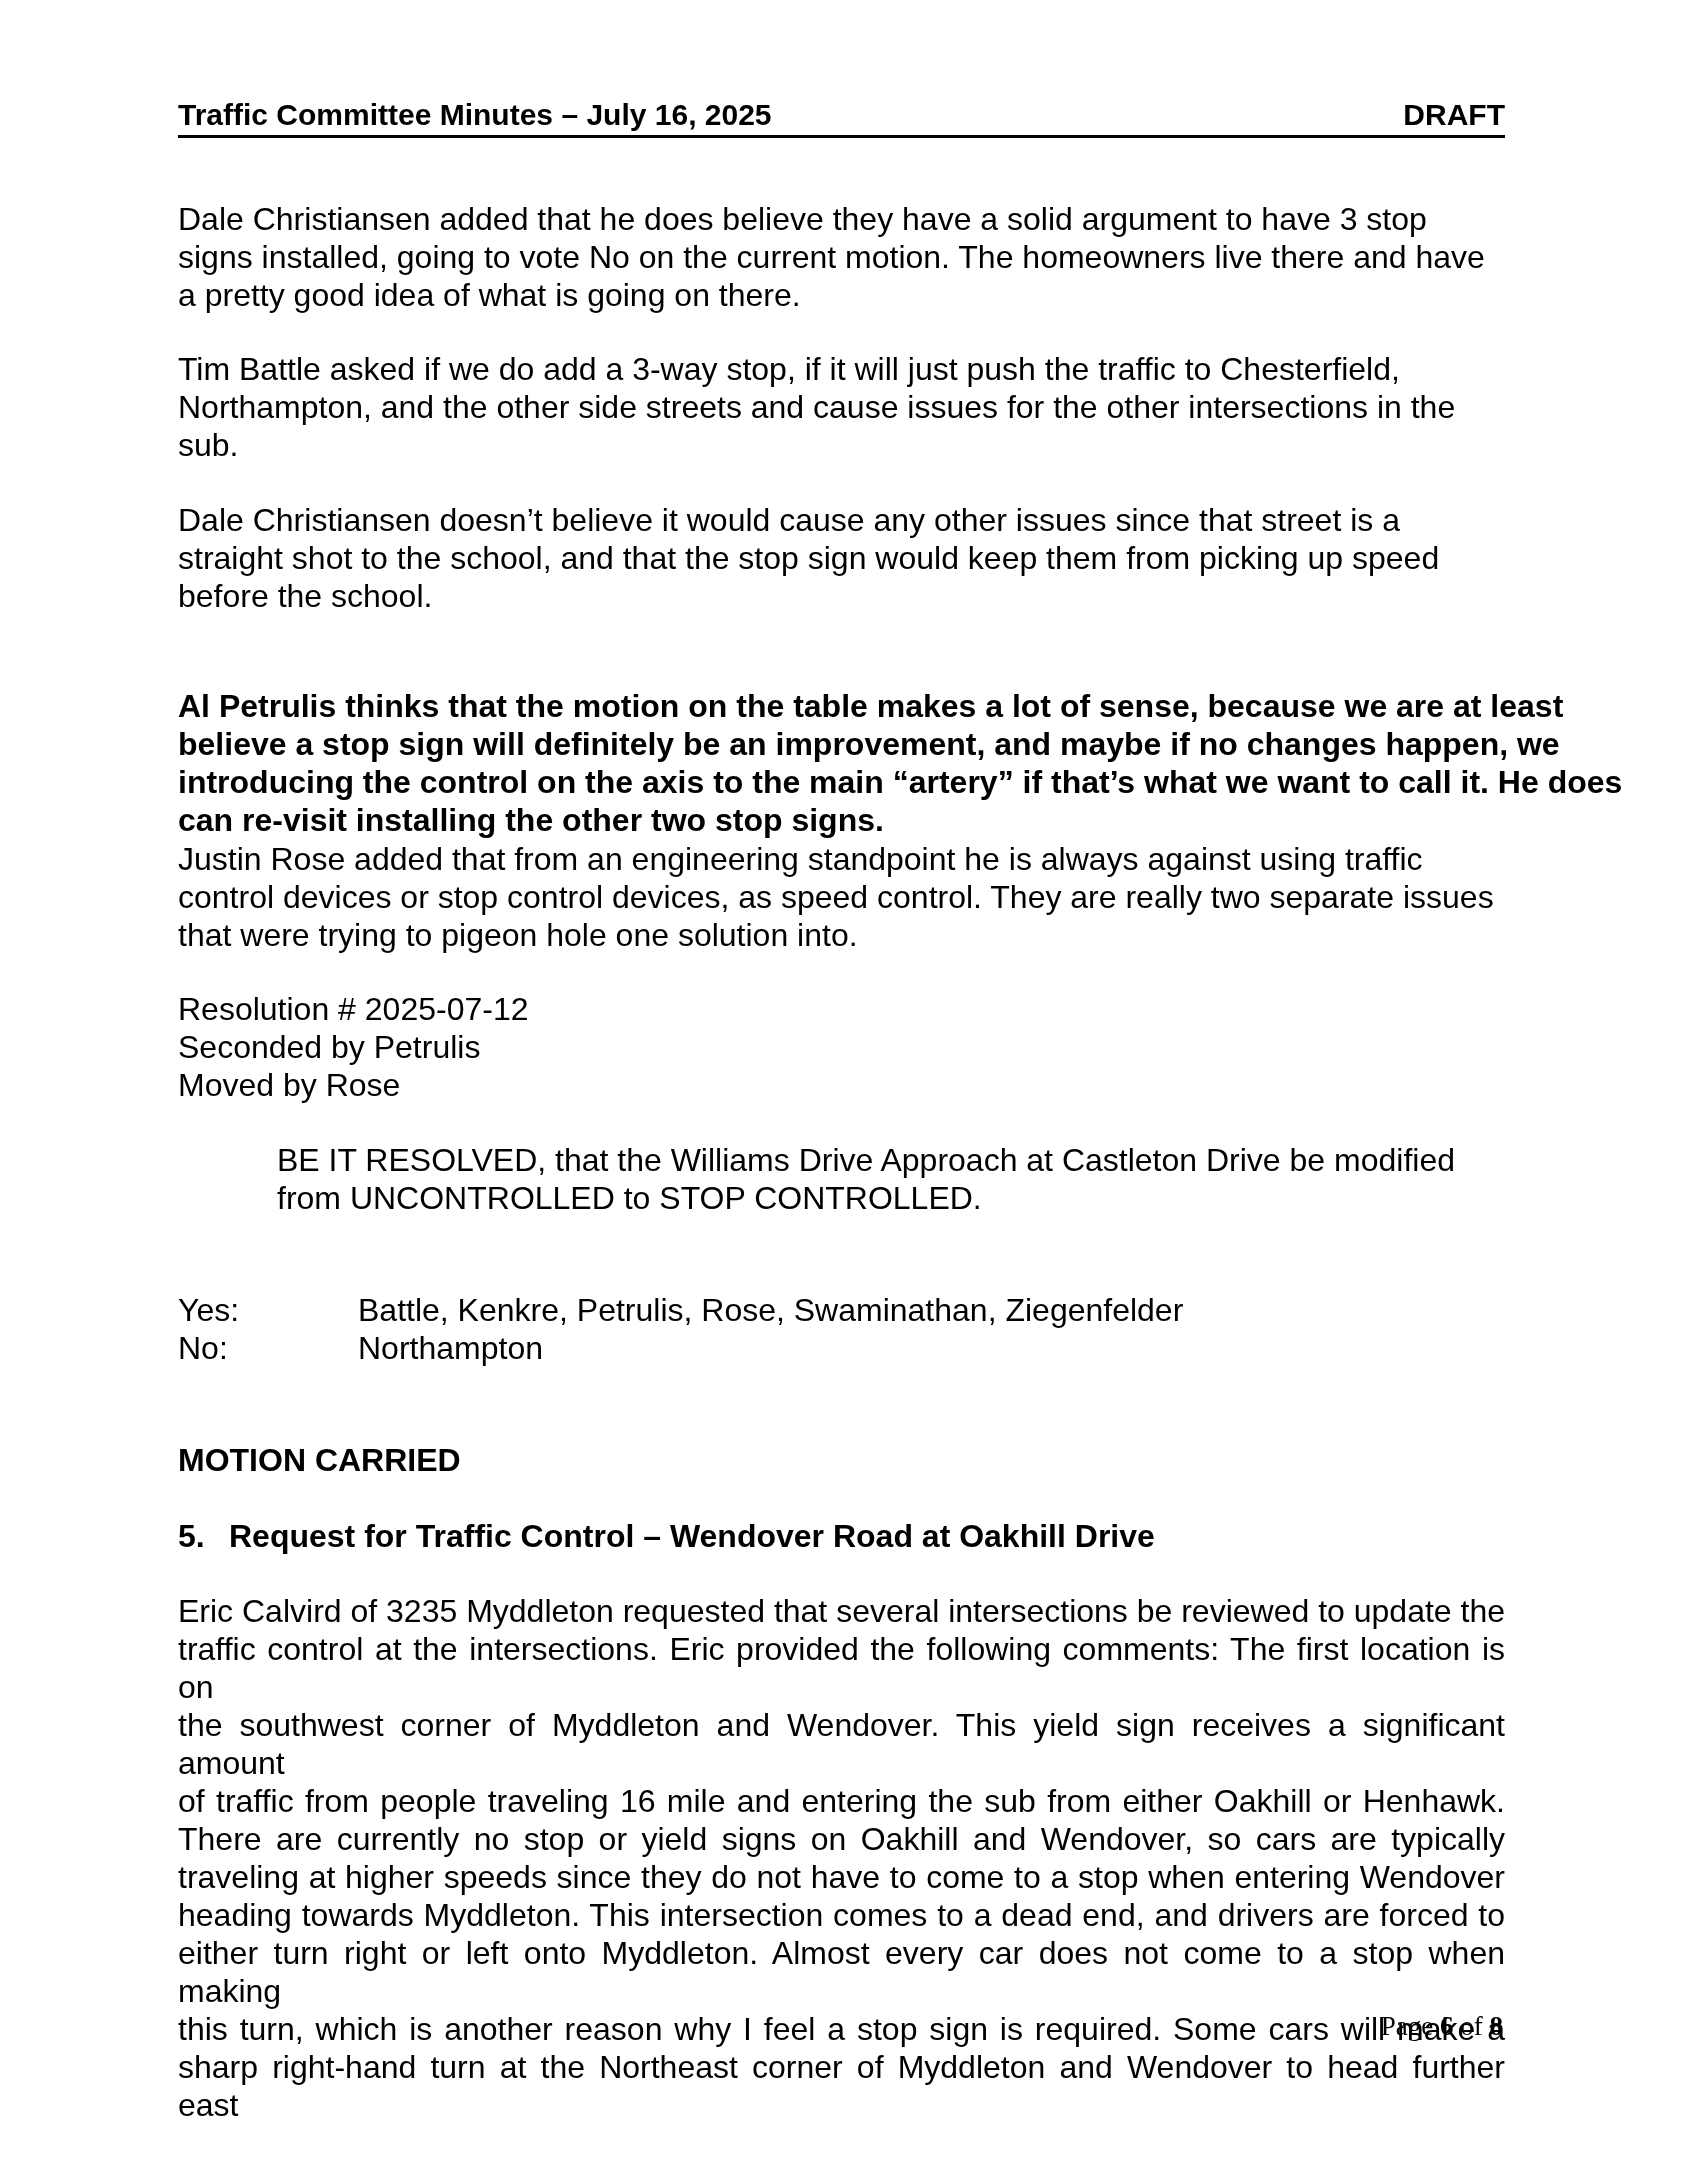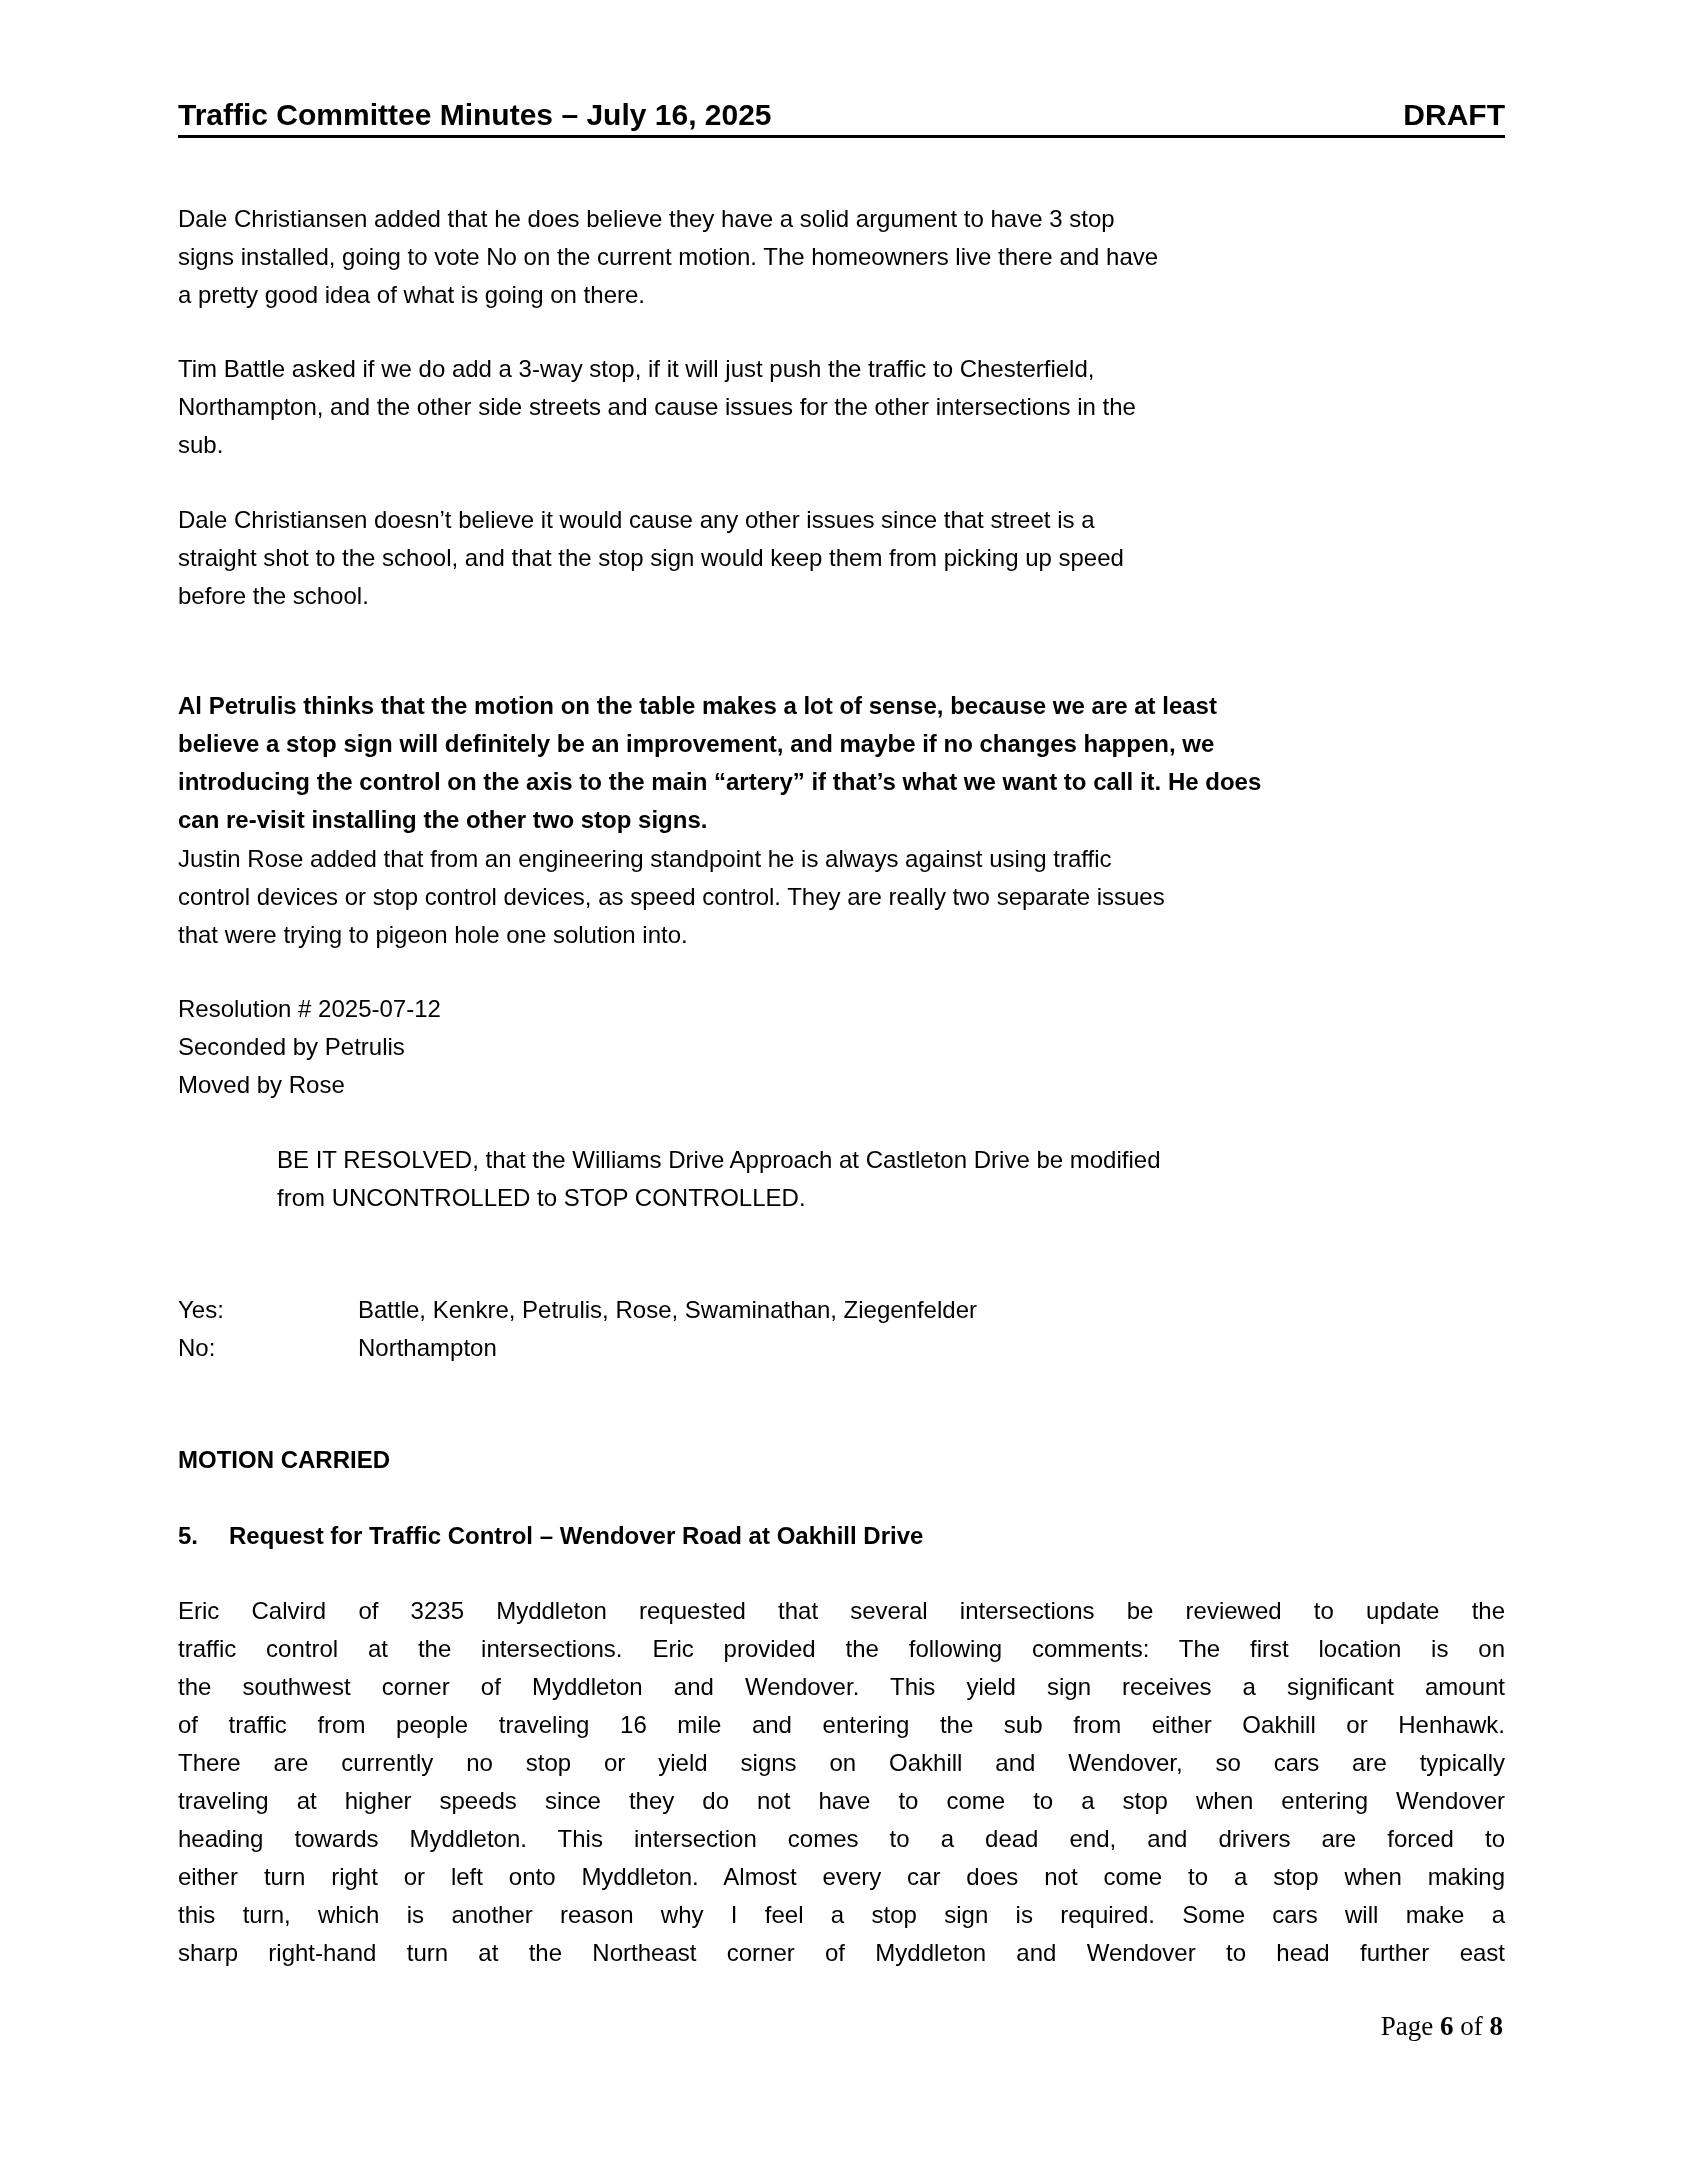--- a/index.html
+++ b/index.html
@@ -3,21 +3,21 @@
 <meta charset="utf-8">
 <style>
   html, body { margin: 0; padding: 0; background: #ffffff; }
   body { width: 1683px; height: 2178px; position: relative; overflow: hidden;
          font-family: "Liberation Sans", "DejaVu Sans", sans-serif; color: #000000; }
   .page { position: absolute; left: 0; top: 0; width: 1683px; height: 1912px; background: #ffffff; }
   .header { position: absolute; left: 178px; top: 95px; width: 1327px; height: 40px;
             border-bottom: 3px solid #000; font-weight: bold; font-size: 30px; line-height: 40px; }
   .header .title { position: absolute; left: 0; top: 0; }
   .header .status { position: absolute; right: 0; top: 0; }
-  .blk { position: absolute; left: 178px; width: 1327px; font-size: 24px; line-height: 38px; }
+  .blk { position: absolute; left: 178px; width: 1327px; font-size: 32px; line-height: 38px; }
   .blk .ln { display: block; white-space: nowrap; }
   .just .ln { text-align: justify; text-align-last: justify; white-space: normal; }
   .indent { left: 277px; width: 1228px; }
   .bold { font-weight: bold; }
   .vote-row { display: block; height: 38px; position: relative; }
   .vote-label { position: absolute; left: 0; }
   .vote-value { position: absolute; left: 180px; }
   .section-num { position: absolute; left: 0; }
   .section-title { position: absolute; left: 51px; white-space: nowrap; }
   .footer { position: absolute; right: 180px; top: 2008px; font-size: 27px; line-height: 36px; font-family: Liberation Serif, serif; }

